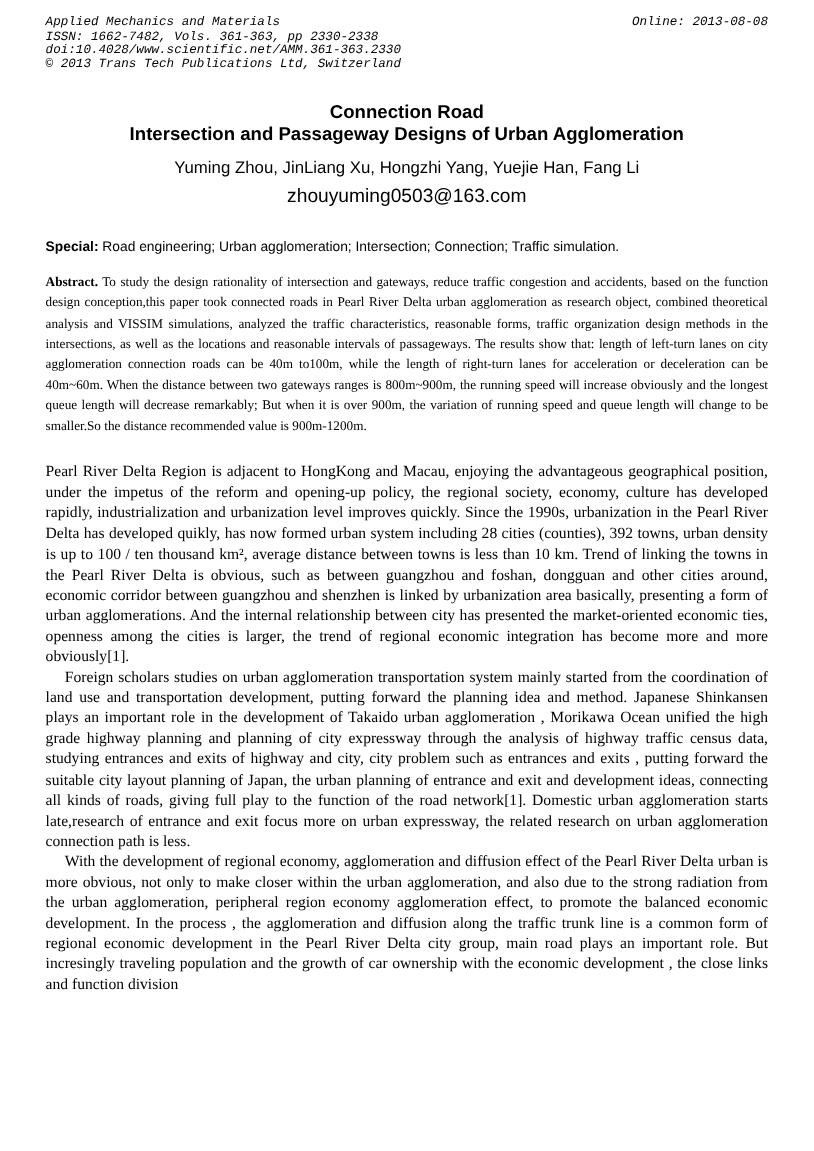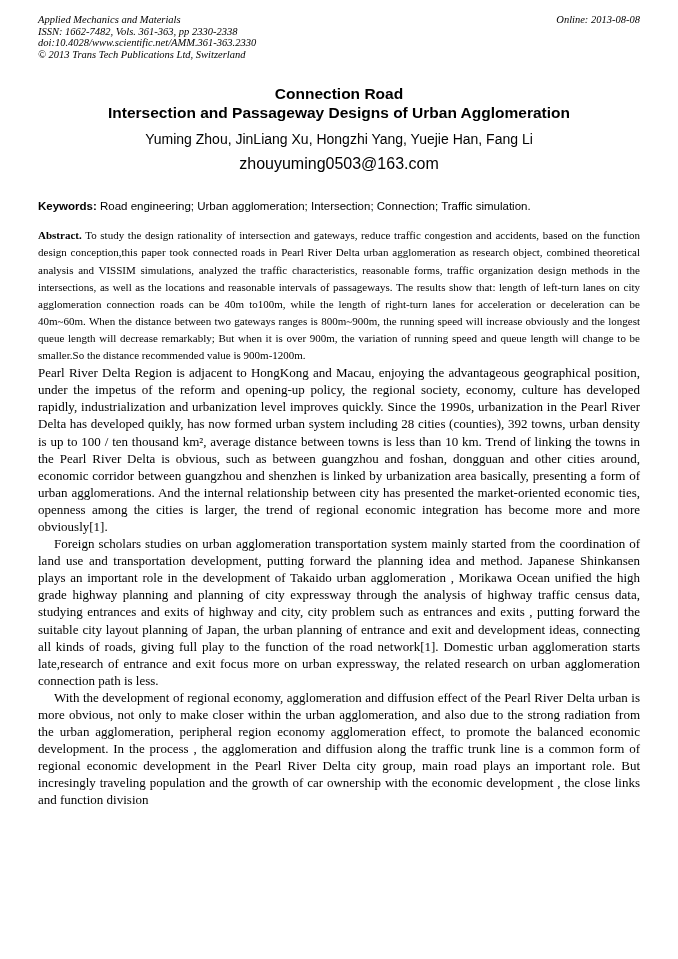--- a/index.html
+++ b/index.html
@@ -13,21 +13,21 @@
     color: #000000;
     padding: 14px 38px 0 38px;
     overflow: hidden;
     font-family: "Liberation Serif", serif;
   }
   
   .journal-header {
     display: flex;
     justify-content: space-between;
     align-items: flex-start;
-    font-family: Liberation Serif, serif;
+    font-family: Liberation Mono, monospace;
     font-style: italic;
     font-size: 10.5px;
     line-height: 11.6px;
     color: #000000;
   }
   .journal-header .left div { white-space: nowrap; }
   .journal-header .right { white-space: nowrap; }
   
   .title-block {
     margin-top: 24px;
@@ -79,21 +79,21 @@
     margin-top: 26px;
     font-size: 13px;
     font-weight: bold;
     line-height: 16px;
   }
   .body-para {
     font-size: 13px;
     line-height: 17.1px;
     text-align: justify;
   }
-  .body-para.first { margin-top: 0; }
+  .body-para.first { margin-top: 20px; }
   .body-para.indented { text-indent: 16px; }
 </style>
 </head>
 <body>
 
 <div class="page">
 
   <div class="journal-header">
     <div class="left">
       <div>Applied Mechanics and Materials</div>
@@ -108,21 +108,21 @@
     <div>Connection Road</div>
     <div>Intersection and Passageway Designs of Urban Agglomeration</div>
   </div>
 
   <div class="authors">Yuming Zhou, JinLiang Xu, Hongzhi Yang, Yuejie Han, Fang Li</div>
 
 
   <div class="email">zhouyuming0503@163.com</div>
 
   <div class="keywords">
-    <span class="kw-label">Keywords:</span><span> Road engineering; Urban agglomeration; Intersection; Connection; Traffic simulation.</span>
+    <span class="kw-label">Special:</span><span> Road engineering; Urban agglomeration; Intersection; Connection; Traffic simulation.</span>
   </div>
 
   <p class="abstract">
     <span class="abs-label">Abstract.</span><span> To study the design rationality of intersection and gateways,  reduce traffic congestion and accidents, based on the function design conception,this paper took connected roads in Pearl River Delta urban agglomeration as research object, combined theoretical analysis and VISSIM simulations, analyzed the traffic characteristics, reasonable forms, traffic organization design methods in the intersections, as well as the locations and reasonable intervals of passageways. The results show that: length of left-turn lanes on city agglomeration connection roads can be 40m to100m, while the length of right-turn lanes for acceleration or deceleration can be 40m~60m. When the distance between two gateways ranges is 800m~900m, the running speed will increase obviously and the longest queue length will decrease remarkably; But when it is over 900m, the variation of running speed and queue length will change to be smaller.So the distance recommended value is 900m-1200m.</span>
   </p>
 
 
   <p class="body-para first">Pearl River Delta Region is adjacent to HongKong and Macau, enjoying the advantageous geographical position, under the impetus of the reform and opening-up policy, the regional society, economy, culture has developed rapidly, industrialization and urbanization level improves quickly. Since the 1990s, urbanization in the Pearl River Delta has developed quikly, has now formed urban system including 28 cities (counties), 392 towns, urban density is up to 100 / ten thousand km², average distance between towns is less than 10 km. Trend of linking the towns in the Pearl River Delta is obvious, such as between guangzhou and foshan, dongguan and other cities around, economic corridor between guangzhou and shenzhen is linked by urbanization area basically, presenting a form of urban agglomerations. And the internal relationship between city has presented the market-oriented economic ties, openness among the cities is larger, the trend of regional economic integration has become more and more obviously[1].</p>
   <p class="body-para indented">Foreign scholars studies on urban agglomeration transportation system mainly started from the coordination of land use and transportation development, putting forward the planning idea and method. Japanese Shinkansen plays an important role in the development of Takaido urban agglomeration , Morikawa Ocean unified the high grade highway planning and planning of city expressway through the analysis of highway traffic census data, studying entrances and exits of highway and city, city problem such as entrances and exits , putting forward the suitable city layout planning of Japan, the urban planning of entrance and exit and development ideas, connecting all kinds of roads, giving full play to the function of the road network[1]. Domestic urban agglomeration starts late,research of entrance and exit focus more on urban expressway, the related research on urban agglomeration connection path is less.</p>
   <p class="body-para indented">With the development of regional economy,  agglomeration and diffusion effect of the Pearl River Delta urban is more obvious, not only to make closer within the urban agglomeration, and also due to the strong radiation from the urban agglomeration, peripheral region economy agglomeration effect, to promote the balanced economic development. In the process , the agglomeration and diffusion along the traffic trunk line is a common form of regional economic development in the Pearl River Delta city group, main road plays an important role. But incresingly traveling population and the growth of car ownership with the economic development , the close links and function division</p>

